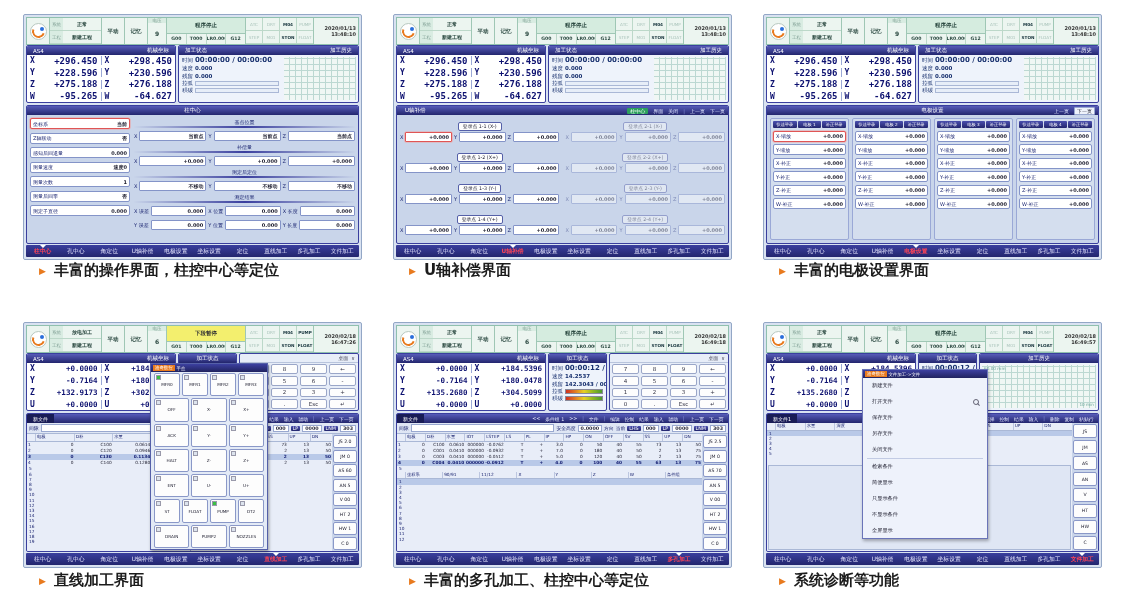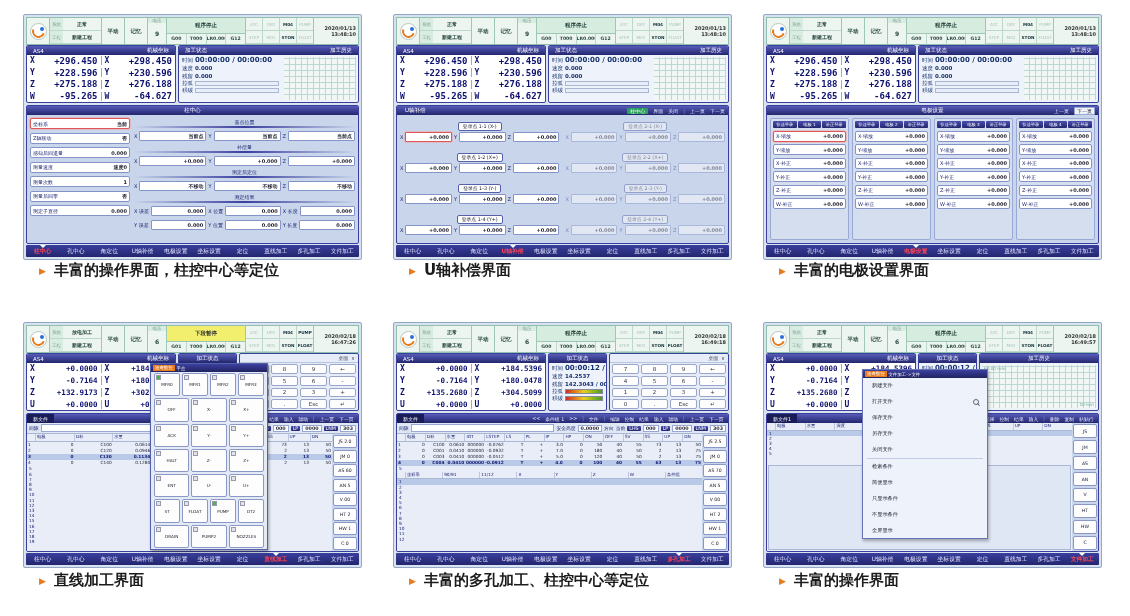--- a/index.html
+++ b/index.html
@@ -1756,14 +1756,14 @@
 <div class="cap" style="left:39px;top:571px">
   <span class="tri">▶</span>
   <span>直线加工界面</span>
 </div>
 <div class="cap" style="left:409px;top:571px">
   <span class="tri">▶</span>
   <span>丰富的多孔加工、柱控中心等定位</span>
 </div>
 <div class="cap" style="left:779px;top:571px">
   <span class="tri">▶</span>
-  <span>丰富的操作界面</span>
+  <span>系统诊断等功能</span>
 </div>
 
 </body></html>

